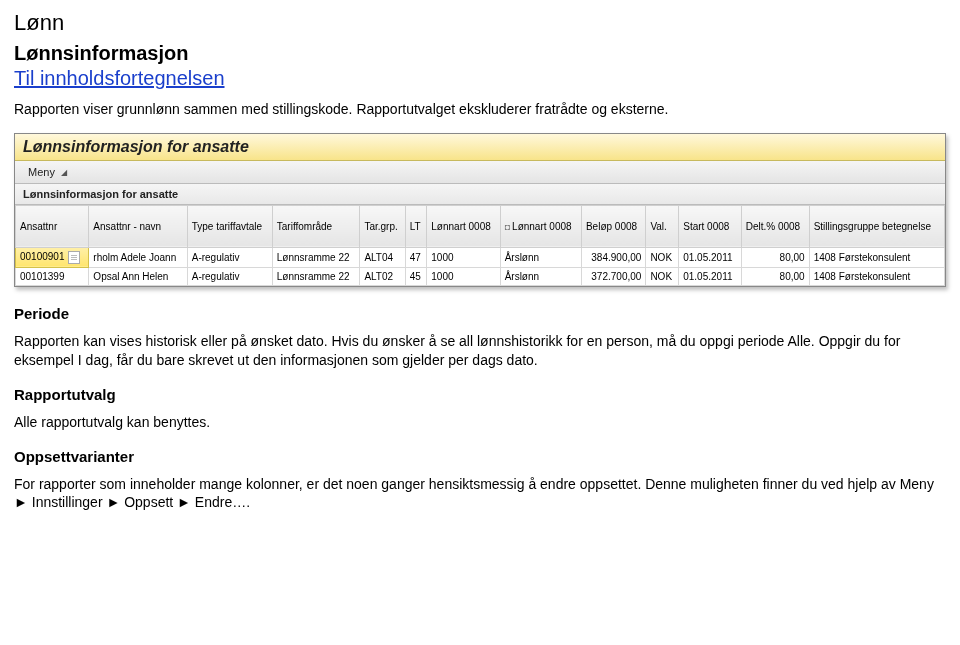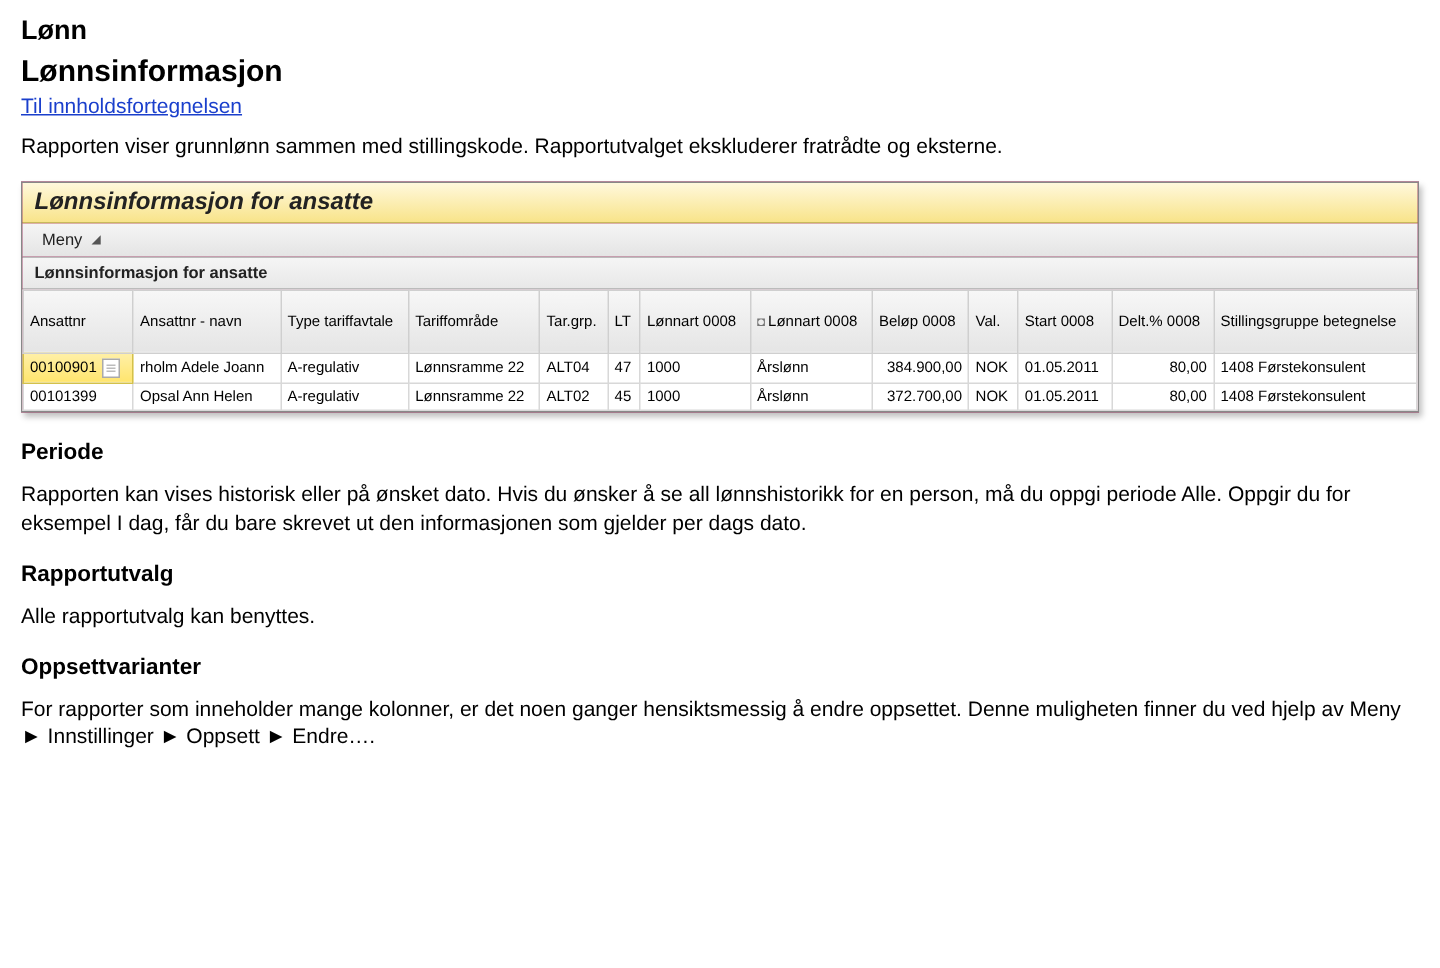--- a/index.html
+++ b/index.html
@@ -5,31 +5,31 @@
   body {
     font-family: Arial, Helvetica, sans-serif;
     font-size: 14px;
     color: #000;
     margin: 0;
     padding: 10px 14px;
     width: 960px;
     box-sizing: border-box;
     background: #fff;
   }
-  h1 { font-size: 18px; margin: 0 0 6px 0; font-weight: bold; }
+  h1 { font-size: 22px; margin: 0 0 6px 0; font-weight: normal; }
   h2.sub { font-size: 20px; margin: 0 0 2px 0; font-weight: bold; }
-  a.link { color: #1a3fcc; text-decoration: underline; font-size: 14px; }
+  a.link { color: #1a3fcc; text-decoration: underline; font-size: 20px; }
   p.body { margin: 10px 0 14px 0; line-height: 1.35; }
   p.body span.bold { font-weight: normal; }
   h3.sect { font-size: 15px; font-weight: bold; margin: 16px 0 0 0; }
 
   
   .report-shot {
     border: 1px solid #888;
-    background: #be185d;
+    background: #000000;
     margin: 6px 0 18px 0;
     box-shadow: 2px 3px 4px rgba(0,0,0,0.25);
     font-size: 11px;
   }
   .report-title {
     background: linear-gradient(#fff8dc, #f8e48a);
     border-bottom: 1px solid #c7b95d;
     padding: 4px 8px;
     font-weight: bold;
     font-style: italic;

